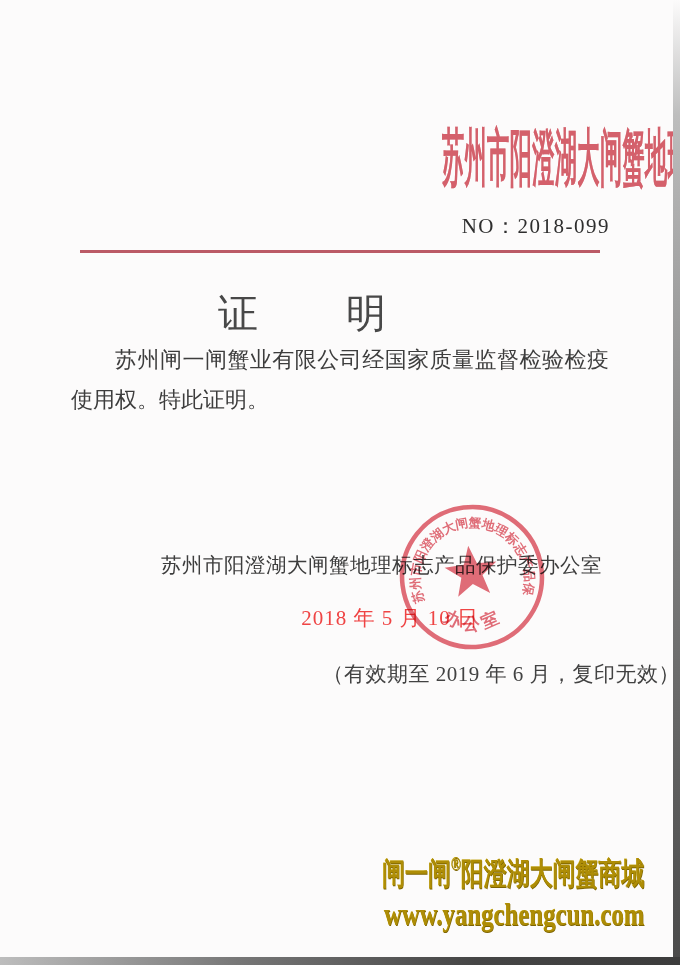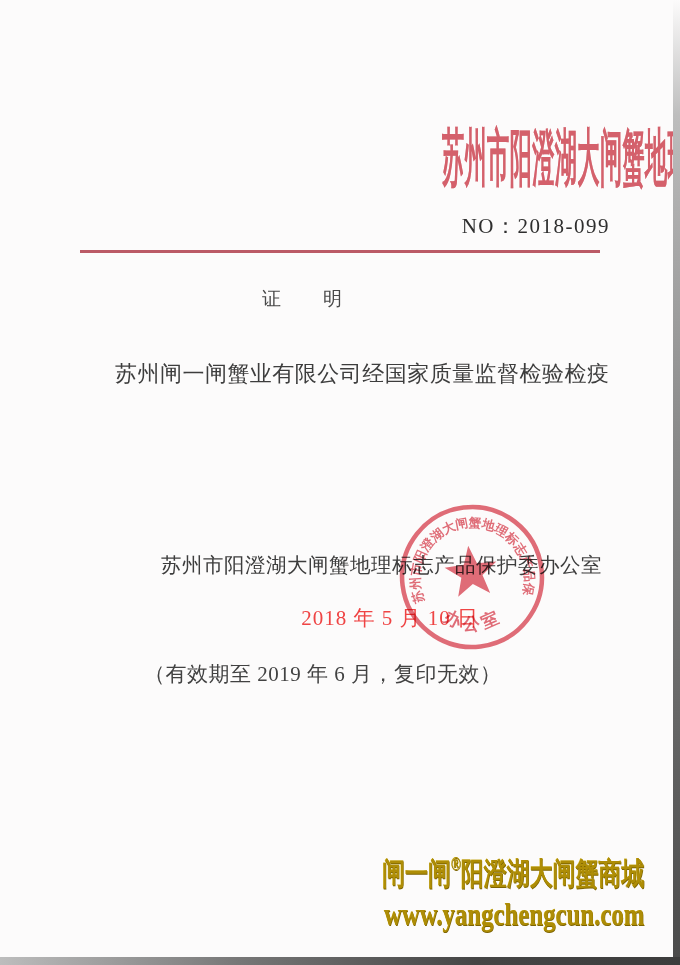--- a/index.html
+++ b/index.html
@@ -40,45 +40,45 @@
   .doc-no {
     position:absolute; top:212px; right:70px;
     font-size:21px; color:#2e2e2e; letter-spacing:1.5px;
   }
   .red-rule {
     position:absolute; top:250px; left:80px; width:520px; height:3px;
     background:#bb5a66;
   }
   .heading {
     position:absolute; top:286px; left:0; width:604px;
-    font-size:19px; color:#484848;
+    font-size:40px; color:#484848;
     text-align:center;
     letter-spacing:2.2em; text-indent:2.2em;
   }
   .paragraph {
     position:absolute; top:340px; left:71px; width:538px;
     font-size:22px; color:#3d3d3d; line-height:40px;
   }
-  .p-line { white-space:nowrap;margin-top:14px; }
+  .p-line { white-space:nowrap; }
   .p-just { text-align:justify; text-align-last:justify; white-space:normal; }
   .p-indent { text-indent:2em; }
 
   .signature {
     position:absolute; top:551px; left:0; width:602px;
     text-align:right;
     font-size:20.5px; color:#3d3d3d; letter-spacing:0.5px;
   }
   .date-line {
     position:absolute; top:588px; left:100px; right:0;
     text-align:center;
     font-size:21px; color:#ef4444; letter-spacing:1px;margin-top:16px;
   }
   .validity {
     position:absolute; top:660px; left:144px; right:0;
-    text-align:left;
+    text-align:right;
     font-size:21px; color:#424242; letter-spacing:0.5px;
   }
 
   .stamp {
     position:absolute; left:396px; top:501px; width:152px; height:152px;
     mix-blend-mode:multiply;
     opacity:0.92;
     transform:rotate(-7deg);
   }
 
@@ -113,20 +113,21 @@
   </div>
 
   <div class="doc-no">NO：2018-099</div>
 
   <div class="red-rule"></div>
 
   <div class="heading">证明</div>
 
   <div class="paragraph">
     <div class="p-line p-just p-indent">苏州闸一闸蟹业有限公司经国家质量监督检验检疫</div>
+    <div class="p-line">使用权。特此证明。</div>
   </div>
 
   <div class="signature">苏州市阳澄湖大闸蟹地理标志产品保护委办公室</div>
 
   <div class="date-line">2018 年 5 月 10 日</div>
 
   <div class="validity">（有效期至 2019 年 6 月，复印无效）</div>
 
   <svg class="stamp" viewBox="0 0 150 150" xmlns="http://www.w3.org/2000/svg">
     <defs>

